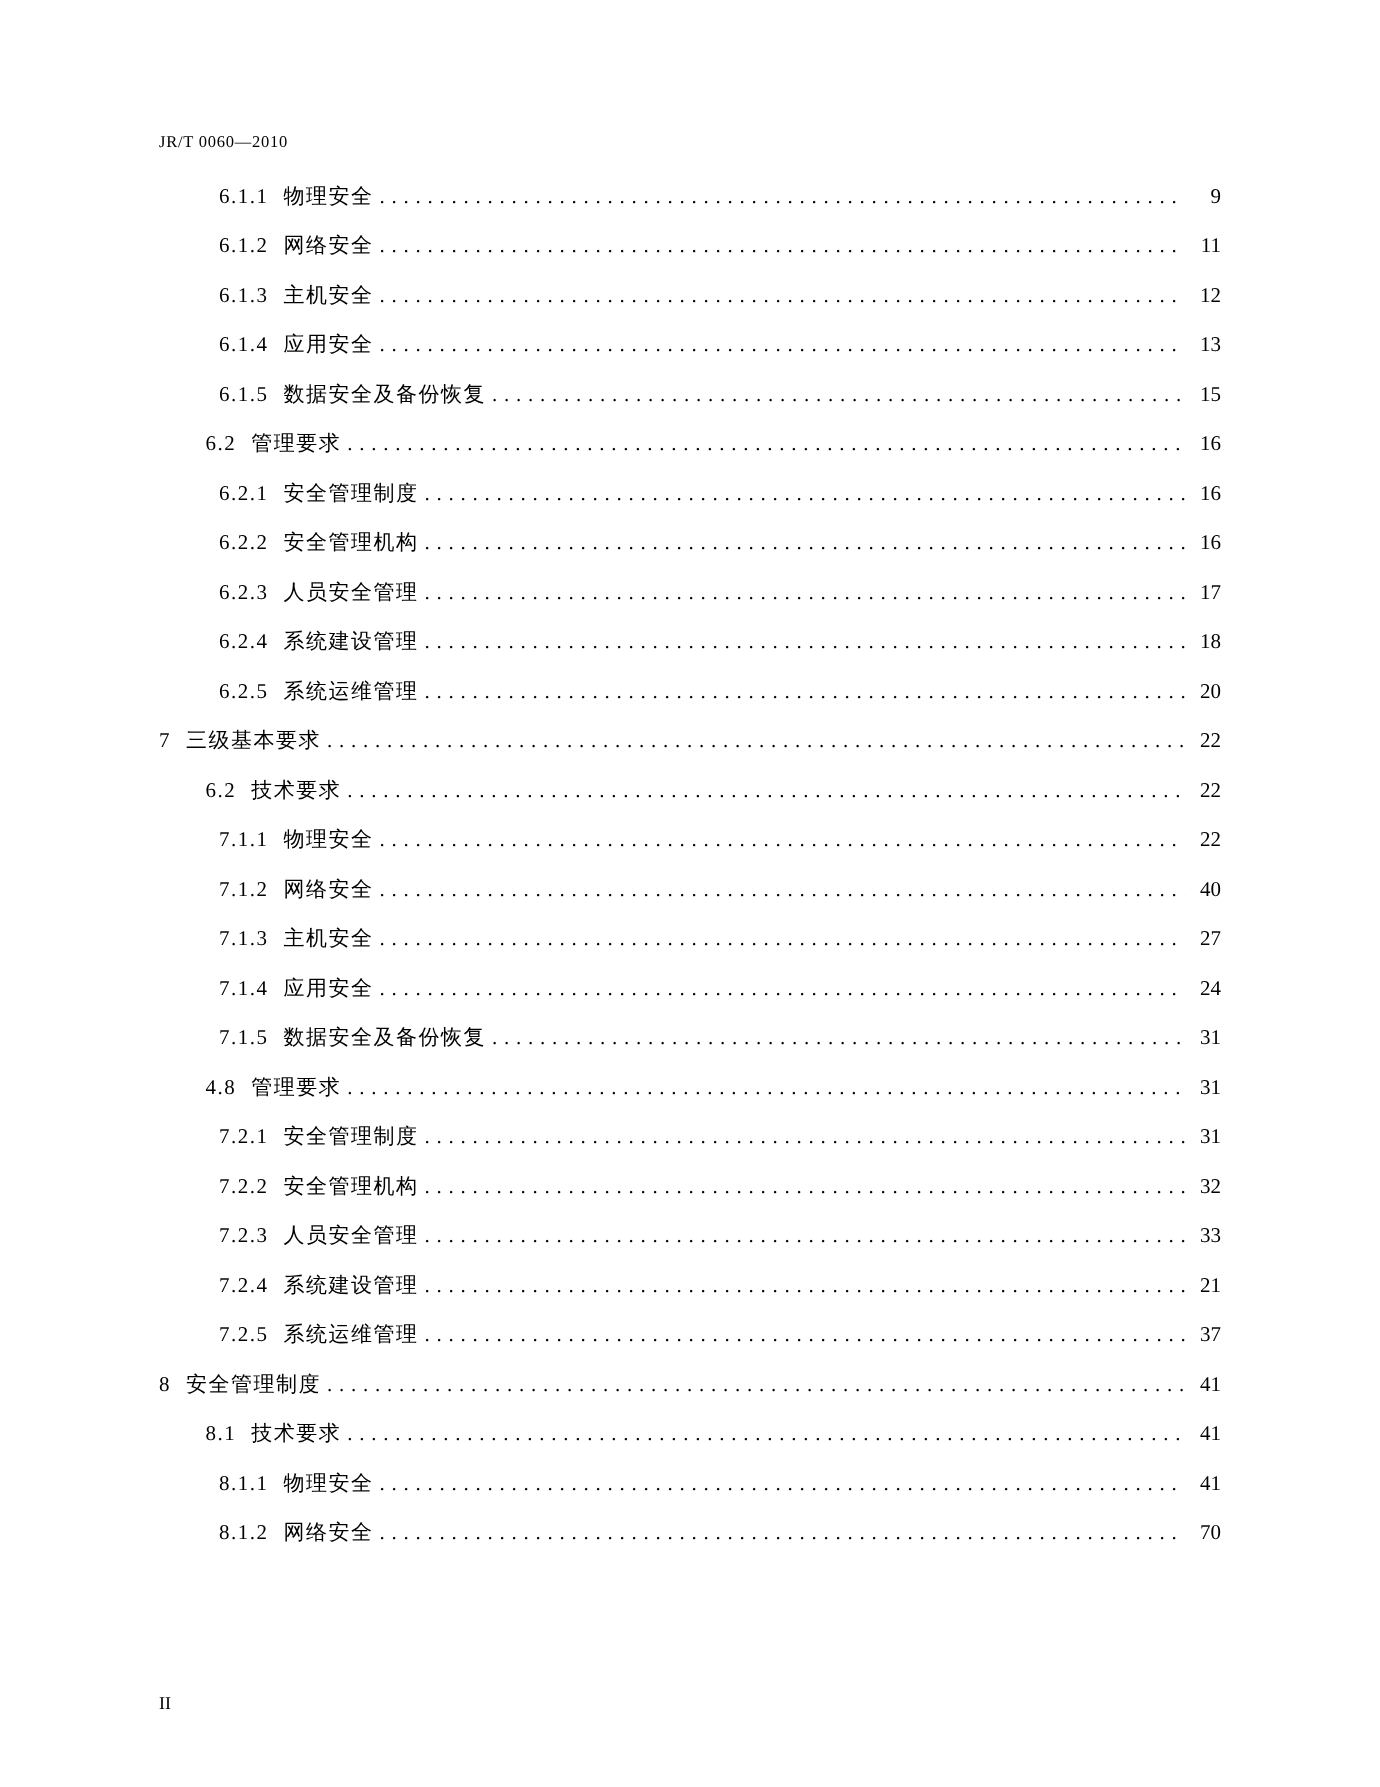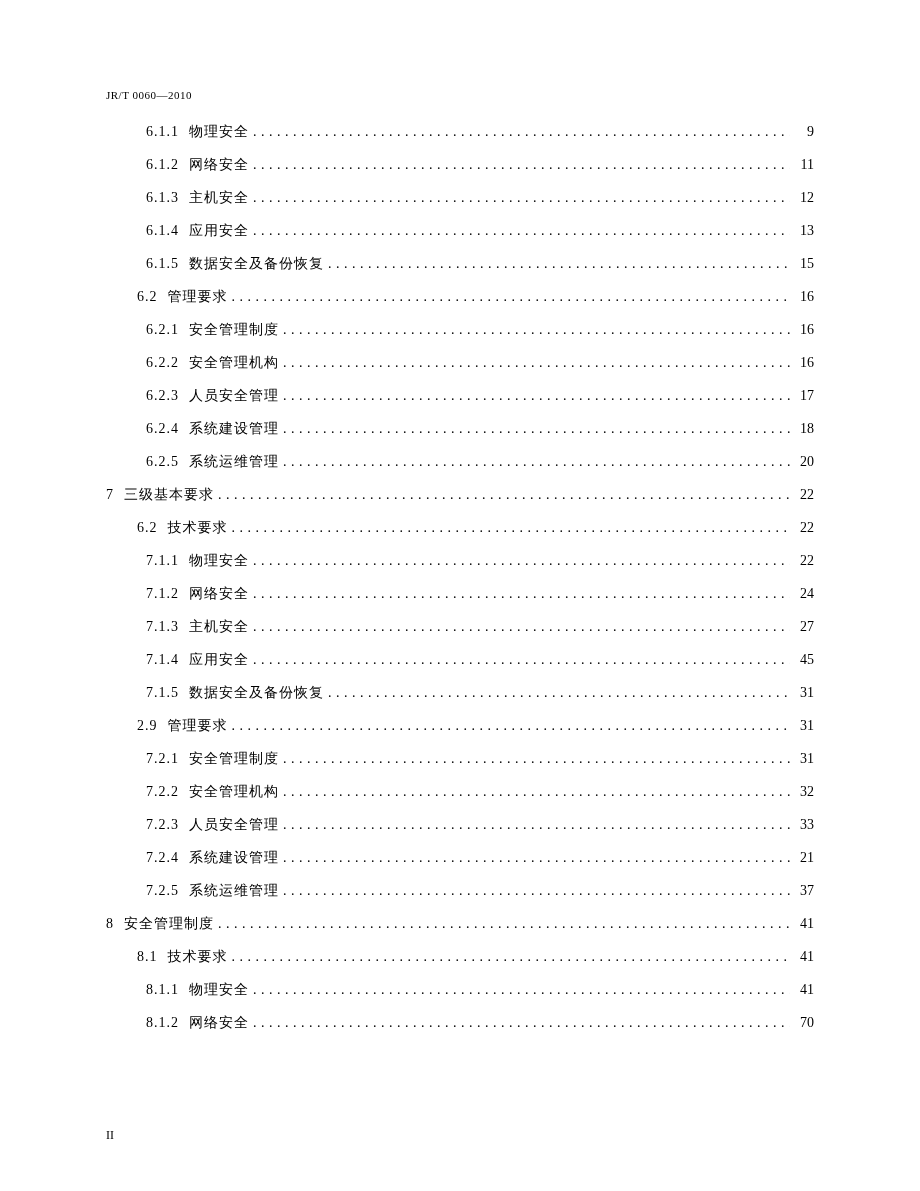--- a/index.html
+++ b/index.html
@@ -159,45 +159,45 @@
       <span class="sp"></span>
       <span class="ttl">物理安全</span>
       <span class="ldr"></span>
       <span class="pg">22</span>
     </div>
     <div class="row ind2">
       <span class="num">7.1.2</span>
       <span class="sp"></span>
       <span class="ttl">网络安全</span>
       <span class="ldr"></span>
+      <span class="pg">40</span>
+    </div>
+    <div class="row ind2">
+      <span class="num">7.1.3</span>
+      <span class="sp"></span>
+      <span class="ttl">主机安全</span>
+      <span class="ldr"></span>
+      <span class="pg">27</span>
+    </div>
+    <div class="row ind2">
+      <span class="num">7.1.4</span>
+      <span class="sp"></span>
+      <span class="ttl">应用安全</span>
+      <span class="ldr"></span>
       <span class="pg">24</span>
     </div>
     <div class="row ind2">
-      <span class="num">7.1.3</span>
-      <span class="sp"></span>
-      <span class="ttl">主机安全</span>
-      <span class="ldr"></span>
-      <span class="pg">27</span>
-    </div>
-    <div class="row ind2">
-      <span class="num">7.1.4</span>
-      <span class="sp"></span>
-      <span class="ttl">应用安全</span>
-      <span class="ldr"></span>
-      <span class="pg">45</span>
-    </div>
-    <div class="row ind2">
       <span class="num">7.1.5</span>
       <span class="sp"></span>
       <span class="ttl">数据安全及备份恢复</span>
       <span class="ldr"></span>
       <span class="pg">31</span>
     </div>
     <div class="row ind1">
-      <span class="num">2.9</span>
+      <span class="num">4.8</span>
       <span class="sp"></span>
       <span class="ttl">管理要求</span>
       <span class="ldr"></span>
       <span class="pg">31</span>
     </div>
     <div class="row ind2">
       <span class="num">7.2.1</span>
       <span class="sp"></span>
       <span class="ttl">安全管理制度</span>
       <span class="ldr"></span>

